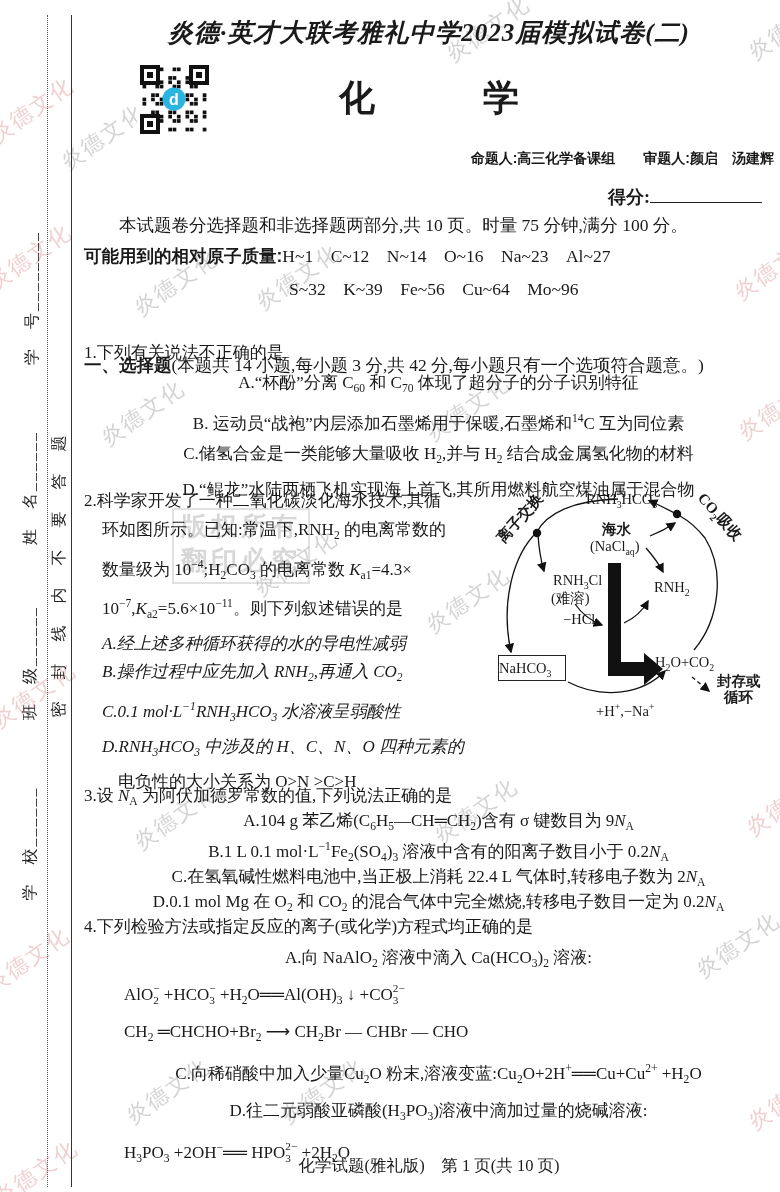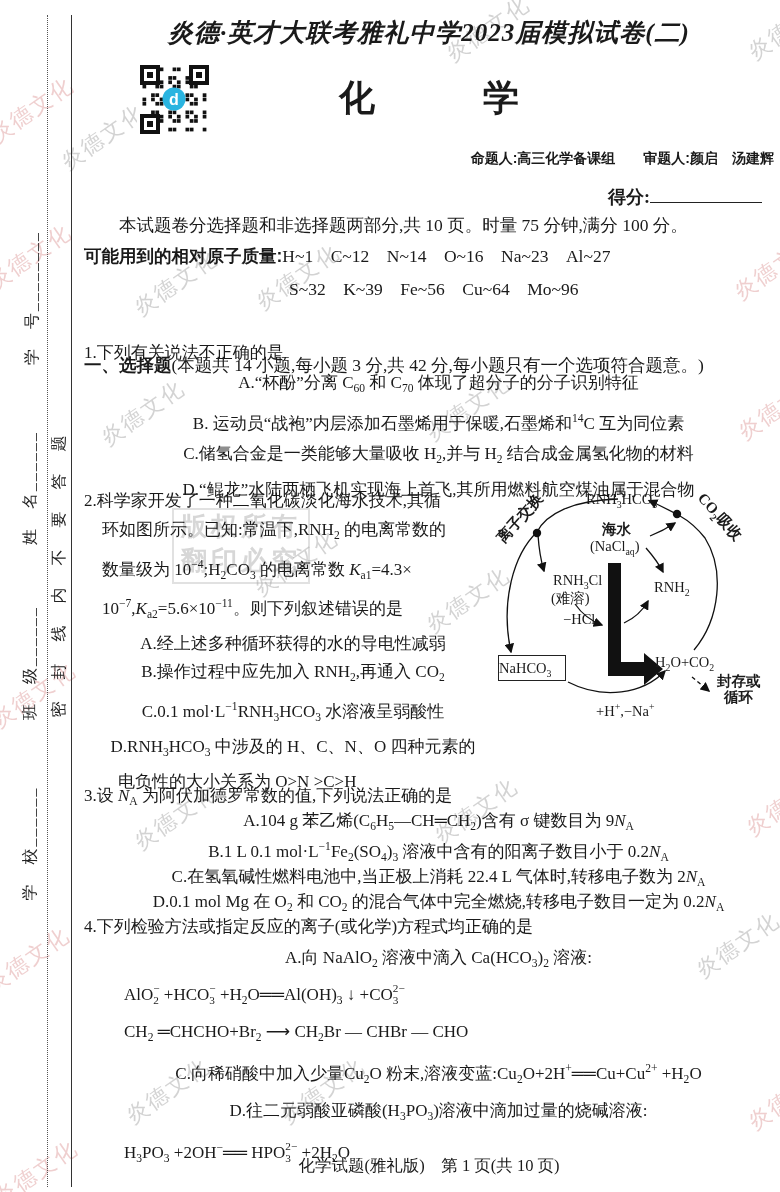--- a/index.html
+++ b/index.html
@@ -39,21 +39,21 @@
   
   .q{position:absolute;left:84px;font-size:17px;line-height:30px;width:694px;}
   .opt{padding-left:15px;text-align:center;}
   .eq{padding-left:40px;}
   sub,sup{font-size:68%;}
   .ss{display:inline-block;vertical-align:-34%;line-height:.95;text-align:left;font-size:66%;}
   .ss span{display:block;height:1em;}
   
   #q2{top:487px;width:400px;line-height:28.6px;text-align:justify;}
   #q2 .cont{padding-left:18px;}
-  #q2 .opt{padding-left:18px;text-align:center;}
+  #q2 .opt{padding-left:18px;text-align:left;font-style:italic;}
   #q2 .eq2{padding-left:34px;text-align:left;}
   
   #fig{position:absolute;left:478px;top:486px;width:300px;height:252px;font-size:14.5px;}
   #fig svg{position:absolute;left:0;top:0;}
   .fl{position:absolute;white-space:nowrap;line-height:1.1;}
   .flb{font-weight:bold;}
   .frot{transform:rotate(-48deg);font-weight:bold;font-size:15px;}
   .frot2{transform:rotate(48deg);font-weight:bold;font-size:15px;}
   .nbox{position:absolute;left:20px;top:169px;width:66px;height:24px;border:1.3px solid #222;
         text-align:left;line-height:24px;}

